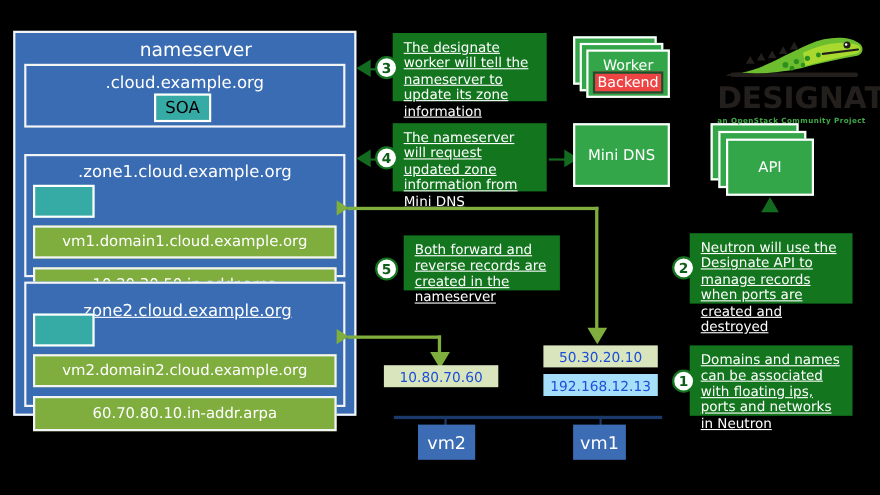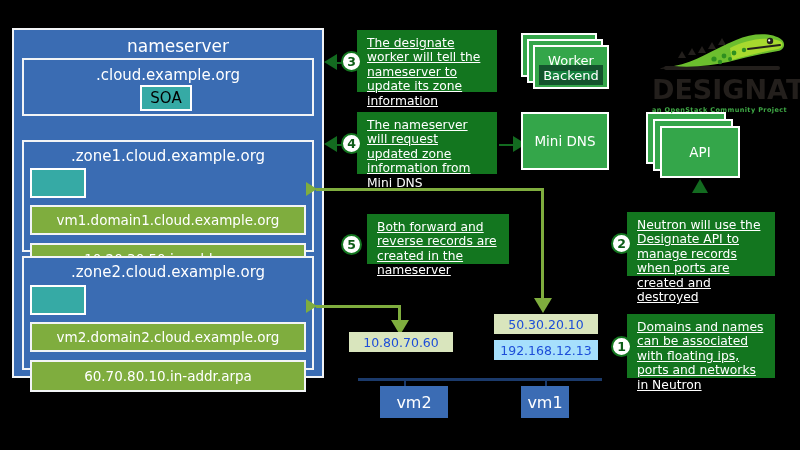--- a/index.html
+++ b/index.html
@@ -29,21 +29,21 @@
            padding:6px 8px 6px 10px;text-decoration:underline;}
   .num-badge{background:#ffffff;border:2px solid #13761f;border-radius:50%;
              width:21px;height:21px;color:#0e5d18;font-size:12.5px;font-weight:bold;
              display:flex;align-items:center;justify-content:center;z-index:12;}
 
   
   .svc{background:#34a64a;border:2px solid #ffffff;color:#fff;font-size:13.5px;
        display:flex;align-items:center;justify-content:center;}
   .svc-worker-label{position:absolute;top:6px;left:0;right:0;text-align:center;
                     font-size:13px;color:#fff;}
-  .backend-box{background:#15803d;border:6px solid #14532d;color:#fff;font-size:13px;
+  .backend-box{background:#ef4444;border:2px solid #14532d;color:#fff;font-size:13px;
                display:flex;align-items:center;justify-content:center;}
 
   
   .ip-chip{font-size:12.5px;color:#1d4ed8;display:flex;align-items:center;
            justify-content:center;}
   .ip-green{background:#d9e5bd;}
   .ip-blue{background:#a6dffc;}
 
   
   .vm-box{background:#3b6cb4;color:#ffffff;font-size:16px;
@@ -86,21 +86,21 @@
   <div class="abs soa-box" style="left:140px;top:85px;width:52px;height:26px;">SOA</div>
 
   <div class="abs zone-box" style="left:22px;top:140px;width:292px;height:112px;">
     <span class="zone-title" style="margin-top:3px;">.zone1.cloud.example.org</span>
   </div>
   <div class="abs teal-peek" style="left:30px;top:168px;width:56px;height:30px;"></div>
   <div class="abs rec-box" style="left:30px;top:174px;width:276px;height:30px;">vm1.domain1.cloud.example.org</div>
   <div class="abs rec-box" style="left:30px;top:212px;width:276px;height:32px;">10.20.30.50.in-addr.arpa</div>
 
   <div class="abs zone-box" style="left:22px;top:256px;width:292px;height:114px;">
-    <span class="zone-title" style="margin-top:3px;">.zone2.cloud.example.org</span>
+    <span class="zone-title" style="margin-top:13px;text-decoration:underline;">.zone2.cloud.example.org</span>
   </div>
   <div class="abs teal-peek" style="left:30px;top:285px;width:56px;height:30px;"></div>
   <div class="abs rec-box" style="left:30px;top:291px;width:276px;height:30px;">vm2.domain2.cloud.example.org</div>
   <div class="abs rec-box" style="left:30px;top:329px;width:276px;height:32px;">60.70.80.10.in-addr.arpa</div>
 
   <div class="abs callout" style="left:357px;top:30px;width:140px;height:62px;">The designate worker will tell the nameserver to update its zone information</div>
   <div class="abs ln-dark" style="left:336px;top:62px;width:22px;height:2px;"></div>
   <div class="abs ar-left-dark" style="left:324px;top:54px;"></div>
   <div class="abs num-badge" style="left:341px;top:51px;">3</div>
 
@@ -176,16 +176,16 @@
   <div class="abs ar-down" style="left:391px;top:320px;"></div>
 
   <div class="abs ip-chip ip-green" style="left:349px;top:332px;width:104px;height:20px;">10.80.70.60</div>
   <div class="abs ip-chip ip-green" style="left:494px;top:314px;width:104px;height:20px;">50.30.20.10</div>
   <div class="abs ip-chip ip-blue" style="left:494px;top:340px;width:104px;height:20px;">192.168.12.13</div>
 
   <div class="abs net-bar" style="left:358px;top:378px;width:244px;"></div>
   <div class="abs net-stub" style="left:404px;top:378px;height:10px;"></div>
   <div class="abs net-stub" style="left:545px;top:378px;height:10px;"></div>
 
-  <div class="abs vm-box" style="left:380px;top:386px;width:68px;height:32px;">vm2</div>
+  <div class="abs vm-box" style="left:380px;top:386px;width:52px;height:32px;">vm2</div>
   <div class="abs vm-box" style="left:521px;top:386px;width:48px;height:32px;">vm1</div>
 
 </div>
 
 </body></html>

